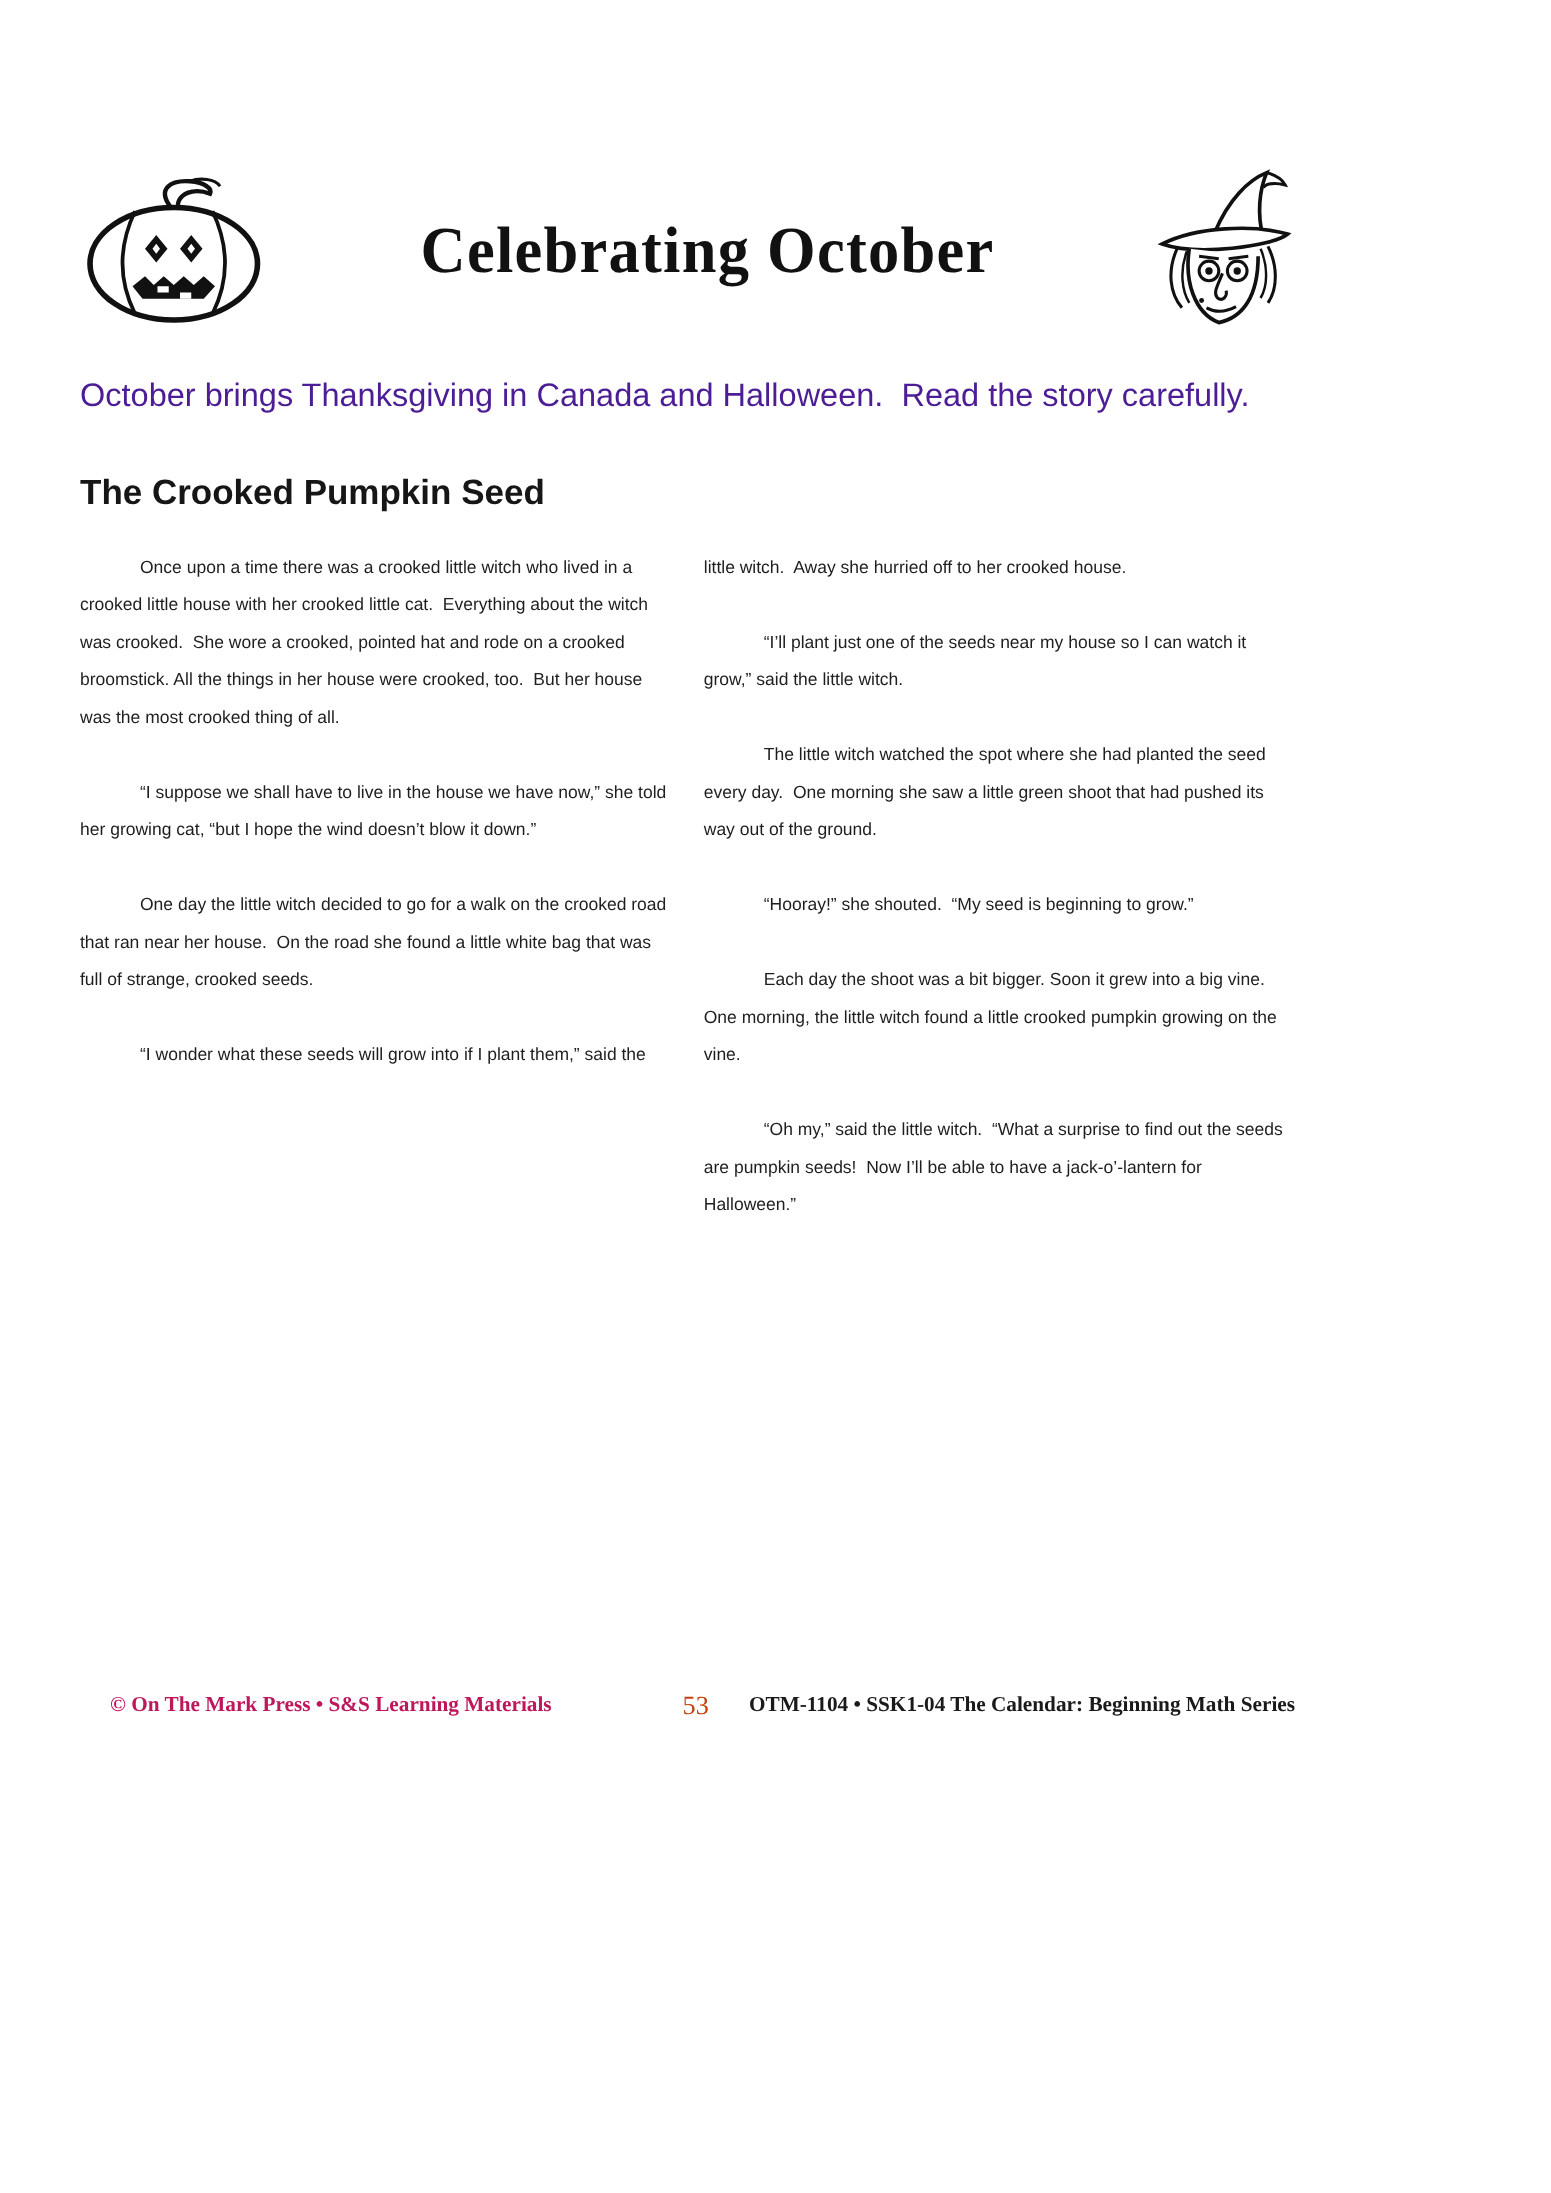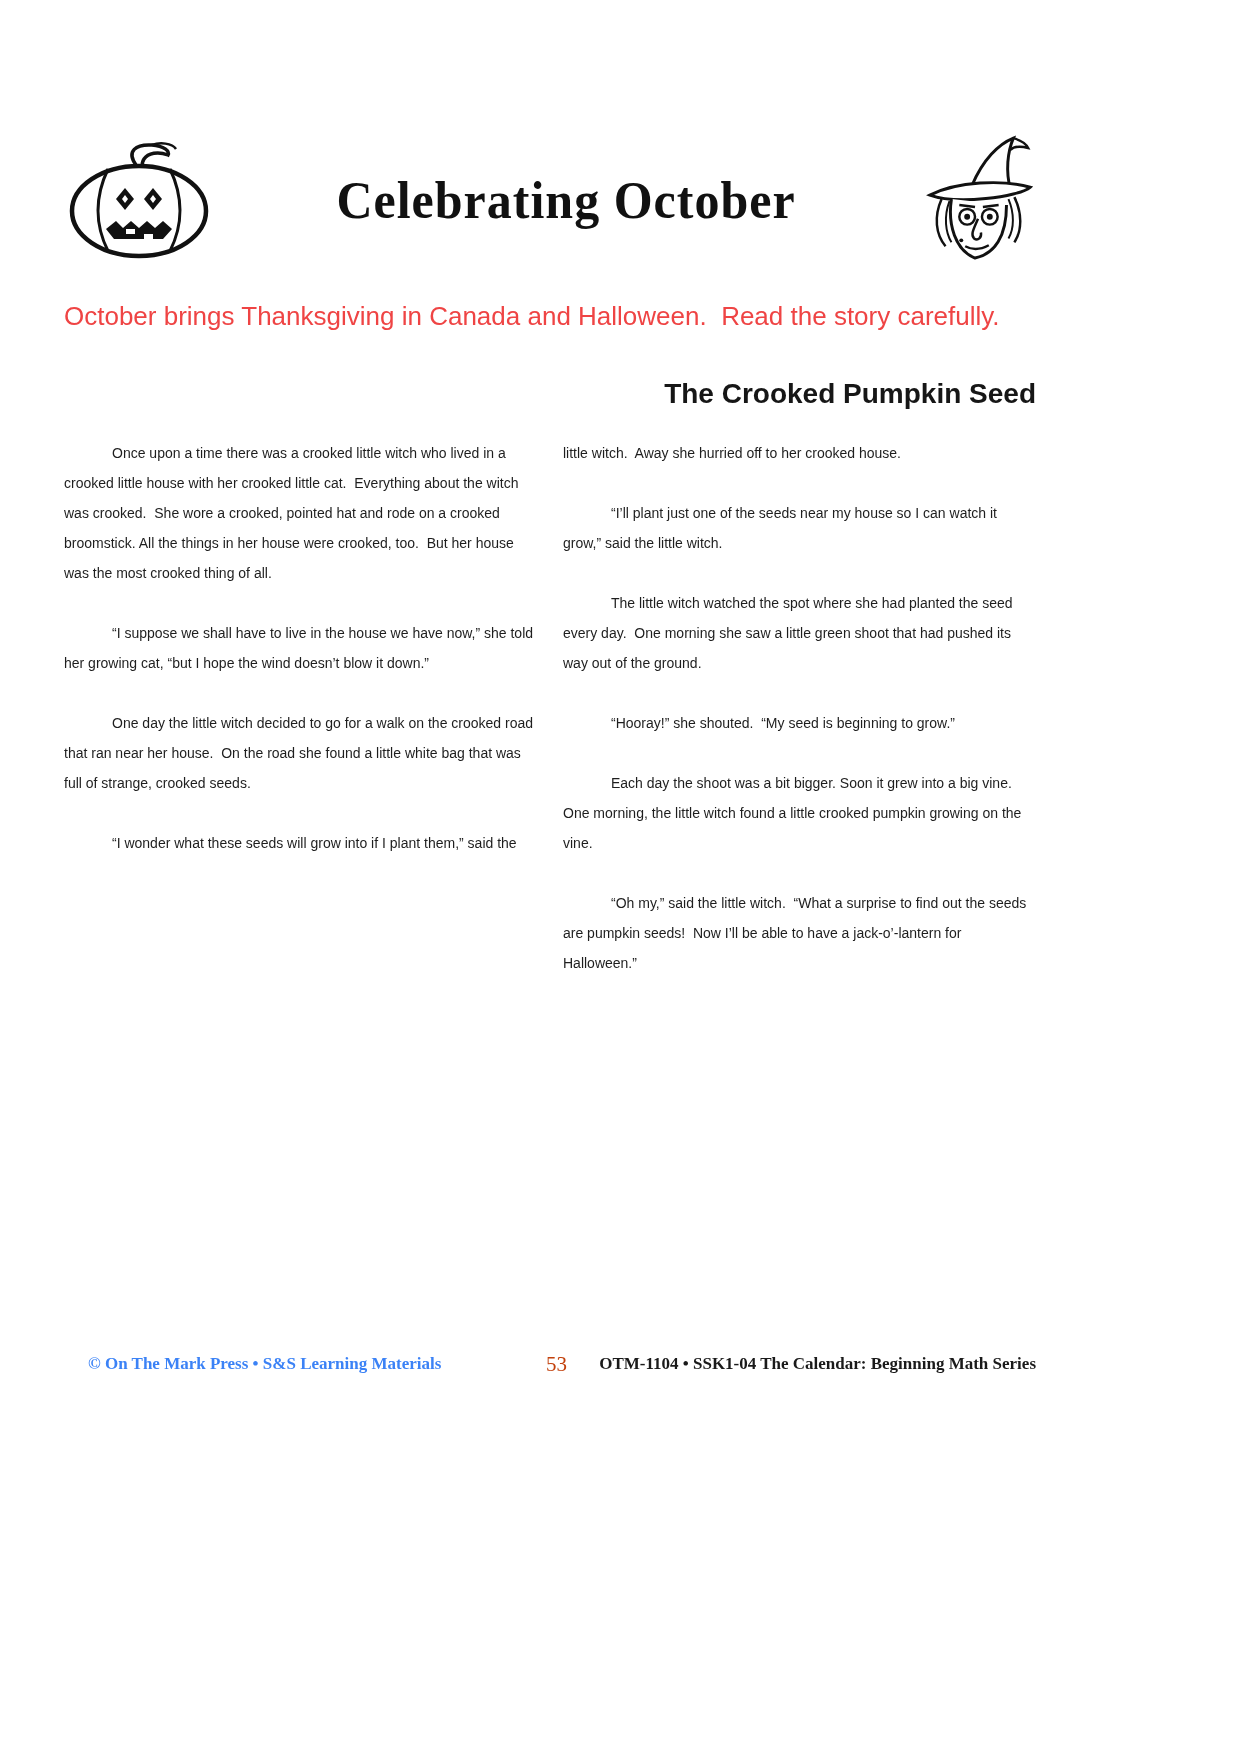--- a/index.html
+++ b/index.html
@@ -39,27 +39,27 @@
   }
   .icon-wrap { flex: 0 0 auto; }
   .pumpkin-svg { width: 150px; height: 118px; display: block; }
   .witch-svg { width: 118px; height: 138px; display: block; margin-top: 6px; }
   
   .intro {
     margin-top: 26px;
     font-size: 26px;
     line-height: 1.4;
     max-width: 942px;
-    color: #ef4444;
+    color: #4c1d95;
     white-space: pre-wrap;
   }
   
   .story-title {
     margin-top: 44px;
-    text-align: right;
+    text-align: left;
     font-size: 28px;
     font-weight: 700;
     color: #161616;
   }
   
   .columns {
     margin-top: 28px;
     display: flex;
     gap: 26px;
   }
@@ -80,21 +80,21 @@
     right: 205px;
     top: 1352px;
     height: 26px;
     font-family: "Liberation Serif", "DejaVu Serif", serif;
   }
   .footer .copyright {
     position: absolute;
     left: 0; top: 2px;
     font-size: 17px;
     font-weight: 700;
-    color: #3b82f6;
+    color: #be185d;
   }
   .footer .page-number {
     position: absolute;
     left: 458px; top: 0;
     font-size: 21px;
     color: #c2410c;
   }
   .footer .series {
     position: absolute;
     right: 0; top: 2px;

